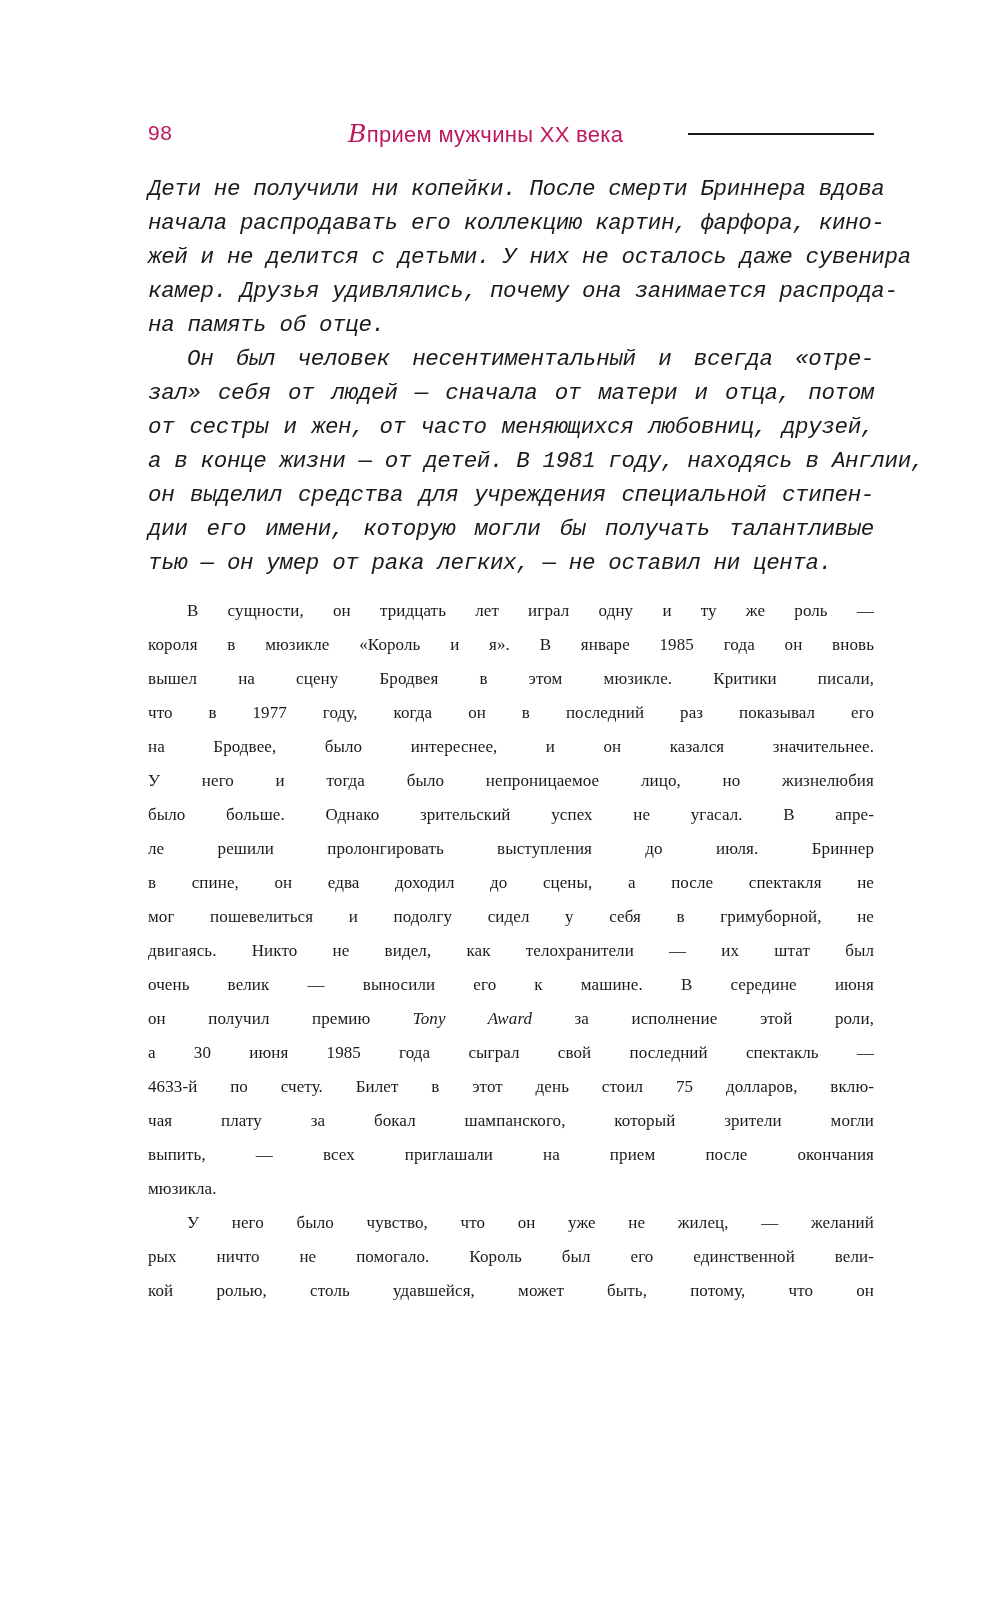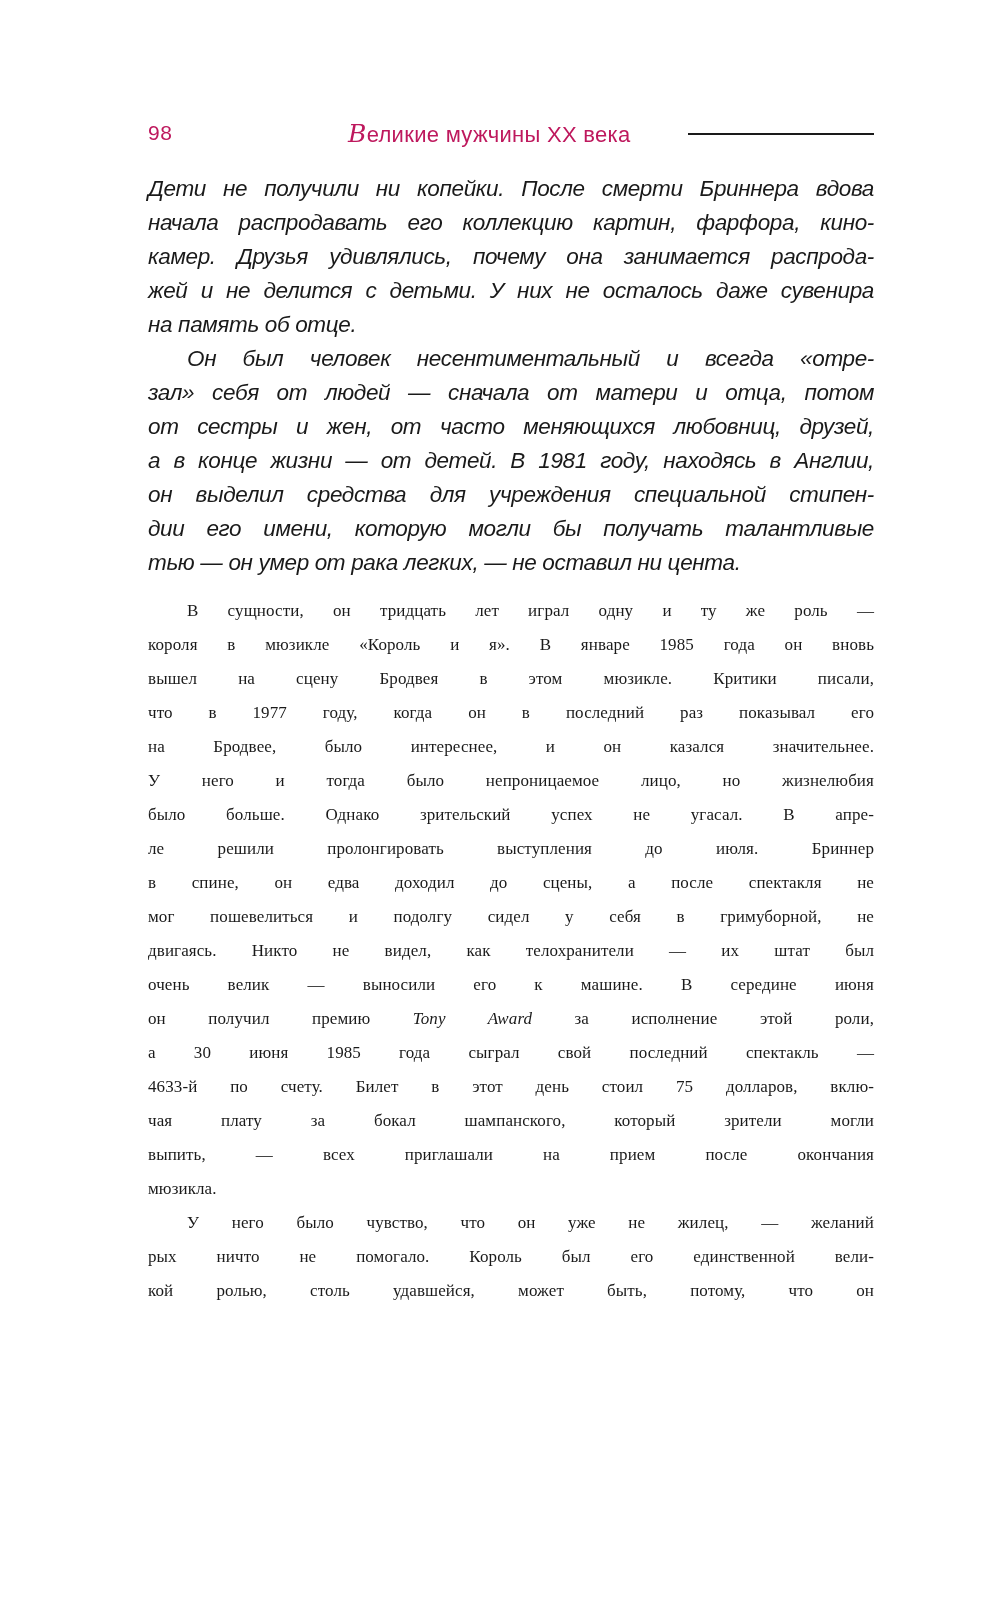--- a/index.html
+++ b/index.html
@@ -72,21 +72,21 @@
       text-align-last: justify;
       overflow: visible;
     }
     .line.last {
       text-align-last: left;
     }
     .line.indent {
       padding-left: 39px;
     }
     .italic-block .line {
-      font-family: Liberation Sans, sans-serif;
+      font-family: Liberation Mono, monospace;
       font-style: italic;
       font-size: 22.5px;
       letter-spacing: -0.35px;
     }
     .roman-block .line {
       font-family: "Liberation Serif", "DejaVu Serif", serif;
       font-size: 17px;
       letter-spacing: 0.1px;
     }
     .block-gap {
@@ -96,31 +96,31 @@
       font-style: italic;
     }
   </style>
 </head>
 <body>
 
 <div class="page">
 
   <div class="running-header">
     <span class="page-number">98</span>
-    <span class="header-title"><span class="initial">В</span><span>еликие мужчины XX века</span></span>
+    <span class="header-title"><span class="initial">В</span><span>прием мужчины XX века</span></span>
     <div class="header-rule"></div>
   </div>
 
   <div class="body-text">
 
     <div class="italic-block">
       <div class="line">Дети не получили ни копейки. После смерти Бриннера вдова</div>
       <div class="line">начала распродавать его коллекцию картин, фарфора, кино-</div>
+      <div class="line">жей и не делится с детьми. У них не осталось даже сувенира</div>
       <div class="line">камер. Друзья удивлялись, почему она занимается распрода-</div>
-      <div class="line">жей и не делится с детьми. У них не осталось даже сувенира</div>
       <div class="line last">на память об отце.</div>
       <div class="line indent">Он был человек несентиментальный и всегда «отре-</div>
       <div class="line">зал» себя от людей — сначала от матери и отца, потом</div>
       <div class="line">от сестры и жен, от часто меняющихся любовниц, друзей,</div>
       <div class="line">а в конце жизни — от детей. В 1981 году, находясь в Англии,</div>
       <div class="line">он выделил средства для учреждения специальной стипен-</div>
       <div class="line">дии его имени, которую могли бы получать талантливые</div>
       <div class="line last">тью — он умер от рака легких, — не оставил ни цента.</div>
     </div>
 

